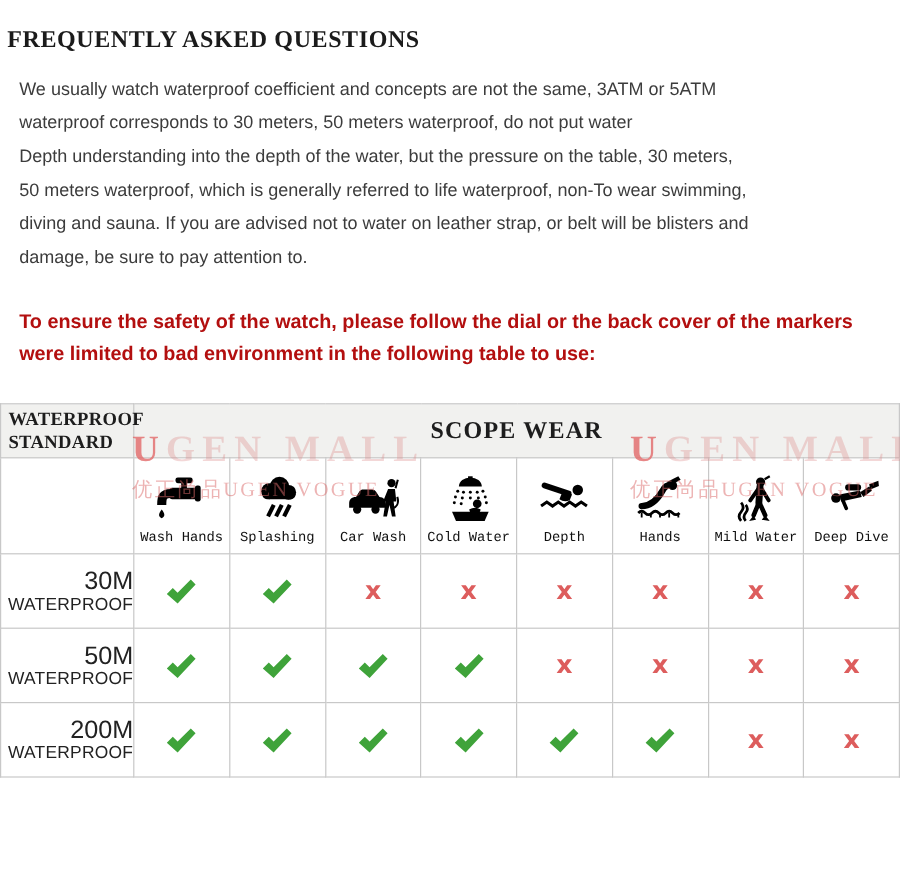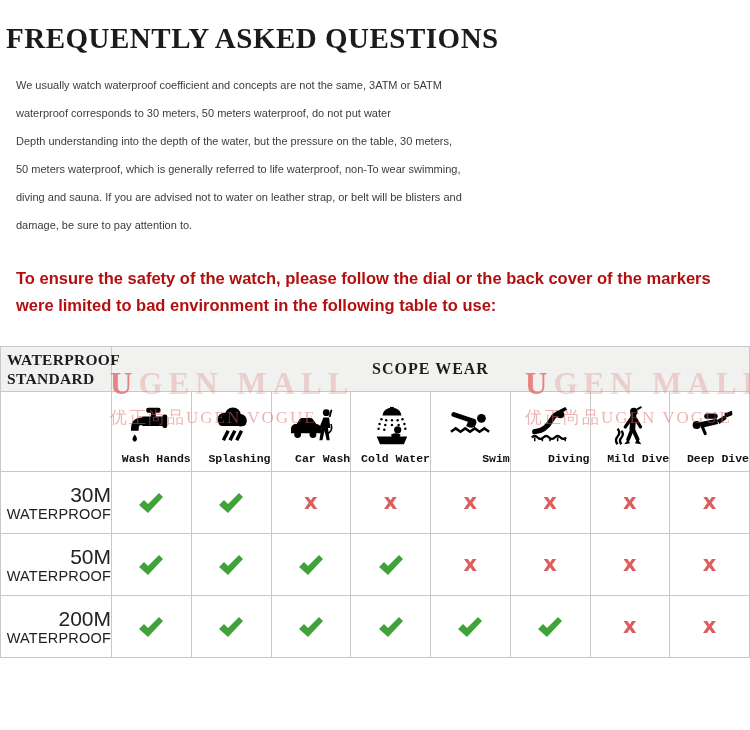--- a/index.html
+++ b/index.html
@@ -3,52 +3,51 @@
 <meta charset="utf-8">
 <style>
   * { margin:0; padding:0; box-sizing:border-box; }
   html,body { background:#fff; }
   body {
     width:750px; height:730px; overflow:hidden; position:relative;
     font-family:"Liberation Sans", sans-serif;
   }
   .title {
     font-family:"Liberation Serif", serif;
-    font-weight:700; font-size:29px; letter-spacing:.5px;
+    font-weight:700; font-size:20px; letter-spacing:.5px;
     color:#1b1b1b; margin:22px 0 0 6px;
   }
   .intro {
     margin:16px 0 0 16px; width:720px;
-    font-size:11px; line-height:28px; color:#3c3c3c;
+    font-size:15px; line-height:28px; color:#3c3c3c;
     white-space:pre-line;
   }
   .warning {
     margin:26px 0 0 16px; width:720px;
     font-size:16.5px; line-height:27px; color:#b30f0f;
     font-weight:600; white-space:pre-line;
   }
   .table-wrap { position:relative; margin-top:27px; }
   table { border-collapse:collapse; width:750px; table-layout:fixed;padding-left:27px; }
   th, td { border:1px solid #c8c8c8; }
   .hdr-row th {
     background:#f1f1ef; height:45px;
     font-family:"Liberation Serif", serif; color:#1d1d1d;
   }
   th.corner {
     font-size:15.5px; text-align:left; padding-left:6px;
     line-height:19px; white-space:pre-line; letter-spacing:.3px;
   }
-  th.scope { font-size:16px; letter-spacing:1px; text-align:center; }
+  th.scope { font-size:20px; letter-spacing:1px; text-align:center; }
   .icon-row td { height:80px; text-align:center; vertical-align:middle; background:#fff; padding-top:4px; }
   .icon-box { height:46px; display:flex; align-items:center; justify-content:center; }
   .cap {
     font-family:"Liberation Mono", monospace;
-    font-size:11.5px; font-weight:700; color:#111; margin-top:3px;
+    font-size:11.5px; font-weight:400; color:#111; margin-top:3px;
     letter-spacing:0;
-    text-align:right;
   }
   .data-row td { height:62px; background:#fff; text-align:center; vertical-align:middle; }
   td.row-label { text-align:right; padding-left:5px; }
   .depth { font-size:21px; color:#222; line-height:23px; }
   .sub   { font-size:14.5px; color:#222; line-height:17px; letter-spacing:.2px; }
   .check svg { display:block; margin:0 auto; }
   .cross {
     font-family:"DejaVu Sans", sans-serif;
     font-weight:800; font-size:21px; line-height:21px; display:inline-block;
   }
@@ -176,47 +175,47 @@
           </td>
           <td>
             <div class="icon-box">
               <svg width="46" height="42" viewBox="0 0 48 44">
     <circle cx="36" cy="14" r="4.6" fill="#000"></circle>
     <path d="M7 10 L28 17" stroke="#000" stroke-width="5" stroke-linecap="round"></path>
     <path d="M22 17 q6 -2 9 1 l-2 5 q-5 2 -9 -1 z" fill="#000"></path>
     <path d="M4 28 l5 -3.5 5 3.5 5 -3.5 5 3.5 5 -3.5 5 3.5 5 -3.5 5 3.5" stroke="#000" stroke-width="2.6" fill="none"></path>
   </svg>
             </div>
-            <div class="cap">Swim</div>
+            <div class="cap">Depth</div>
           </td>
           <td>
             <div class="icon-box">
               <svg width="46" height="42" viewBox="0 0 48 44">
     <circle cx="35" cy="10" r="4" fill="#000"></circle>
     <path d="M8 28 C16 28 22 22 26 15 C28 11 31 9 33 10" stroke="#000" stroke-width="5.5" fill="none" stroke-linecap="round"></path>
     <path d="M30 7 L40 2 L42 5 L33 10 z" fill="#000"></path>
     <path d="M5 34 q3 -3 6 0 t6 0 t6 0 t6 0 t6 0 t6 0" stroke="#000" stroke-width="2.4" fill="none"></path>
     <path d="M8 34 v4 M16 34 v4 M24 34 v4 M32 34 v4 M40 34 v4" stroke="#000" stroke-width="1.6"></path>
   </svg>
             </div>
-            <div class="cap">Diving</div>
+            <div class="cap">Hands</div>
           </td>
           <td>
             <div class="icon-box">
               <svg width="46" height="42" viewBox="0 0 48 44">
     <circle cx="28" cy="7" r="4" fill="#000"></circle>
     <path d="M31.5 4.5 L36 2" stroke="#000" stroke-width="2"></path>
     <path d="M27.5 11 L26.5 25" stroke="#000" stroke-width="6" stroke-linecap="round"></path>
     <path d="M26 13 L19 23 M29 13 L35 23" stroke="#000" stroke-width="3.4" stroke-linecap="round"></path>
     <path d="M26.5 25 L22 36 M27 25 L32 36" stroke="#000" stroke-width="4" stroke-linecap="round"></path>
     <path d="M22 36 L18 41 L24 40 z M32 36 L36 41 L29 40 z" fill="#000"></path>
     <path d="M11 41 q-3.5 -4 0 -8 q3.5 -4 0 -8 M15 41 q-3 -3.5 0 -7 q3 -3.5 0 -7" stroke="#000" stroke-width="2.4" fill="none"></path>
   </svg>
             </div>
-            <div class="cap">Mild Dive</div>
+            <div class="cap">Mild Water</div>
           </td>
           <td>
             <div class="icon-box">
               <svg width="46" height="42" viewBox="0 0 48 44">
     <circle cx="10" cy="21" r="4.2" fill="#000"></circle>
     <path d="M13 18 L31 14.5 L32.5 20 L14.5 24 z" fill="#000"></path>
     <rect x="18" y="9" width="14" height="5.5" rx="2.7" fill="#000"></rect>
     <path d="M31 16 L39 11 L41.5 14.5 L34 20 z" fill="#000"></path>
     <path d="M39 9 L47 6 L47.5 10.5 L40 13.5 z" fill="#000"></path>
     <path d="M16 23 L19 30" stroke="#000" stroke-width="3.2" stroke-linecap="round"></path>

